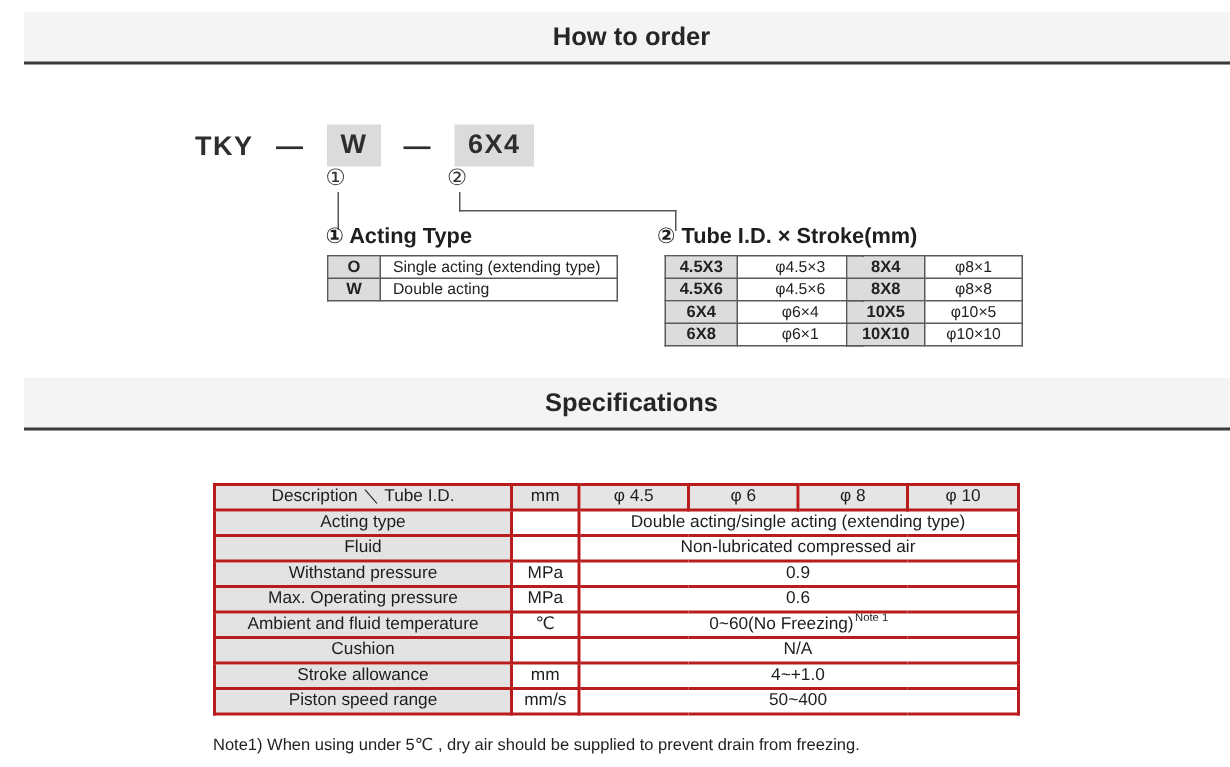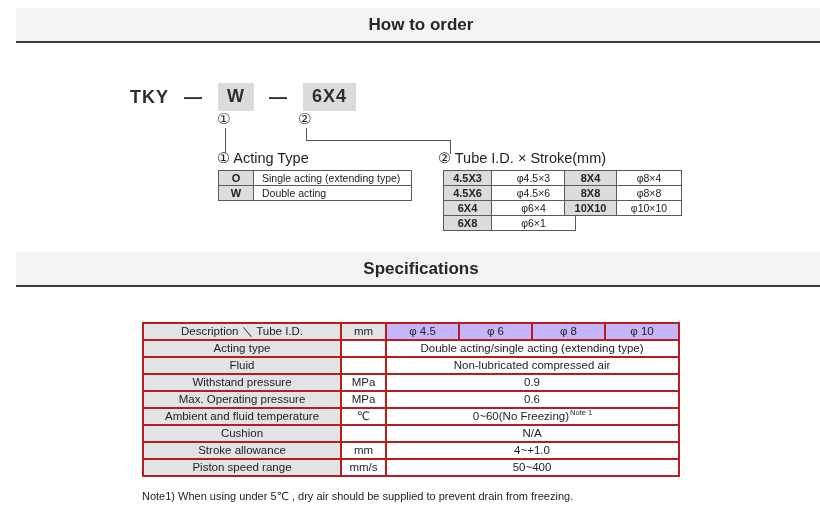--- a/index.html
+++ b/index.html
@@ -29,21 +29,21 @@
   #marker-1 { left:217px; }
   #marker-2 { left:298px; }
 
   .vline { position:absolute; width:0; border-left:1px solid #555; }
   .hline { position:absolute; height:0; border-top:1px solid #555; }
   #line-1  { left:225px; top:128px; height:25px; }
   #line-2a { left:306px; top:128px; height:13px; }
   #line-2b { left:306px; top:140px; width:145px; }
   #line-2c { left:450px; top:140px; height:14px; }
 
-  .sub-heading { position:absolute; top:150px; font-size:14.5px; font-weight:400; color:#1e1e1e; }
+  .sub-heading { position:absolute; top:150px; font-size:14.5px; font-weight:700; color:#1e1e1e; }
   #acting-heading { left:217px; }
   #tube-heading   { left:438px; }
 
   
   table { border-collapse:collapse; }
   .mini-table { position:absolute; top:170px; font-size:10.5px; color:#222; table-layout:fixed; }
   .mini-table td { border:1px solid #5a5a5a; height:15px; padding:0 3px; white-space:nowrap; overflow:hidden; }
   .mini-table td.code { background:#dcdcdc; text-align:center; font-weight:bold; font-size:11px; }
   #acting-table { left:218px; width:194px; }
   #acting-table td.code { width:35px; }
@@ -60,21 +60,21 @@
     font-size:11.5px; color:#1d1d1d;
     border-top:2px solid #333; border-bottom:2px solid #333;
   }
   #spec-table th, #spec-table td {
     border:2px solid #b91c1c; height:15px; line-height:15px;
     padding:0 3px; font-weight:normal; white-space:nowrap; overflow:hidden;
   }
   #spec-table .lbl  { background:#e3e3e3; text-align:center; }
   #spec-table .unit { text-align:center; }
   #spec-table thead .unit { background:#e3e3e3; }
-  #spec-table thead .col  { background:#c4b5fd; text-align:center; }
+  #spec-table thead .col  { background:#e5e5e5; text-align:center; }
   #spec-table .val { text-align:center; }
   #spec-table sup { font-size:7.5px; line-height:0; vertical-align:super; margin-left:1px; }
 
   #note { position:absolute; left:142px; top:490px; font-size:11px; color:#222; }
 </style>
 </head>
 <body>
 
 <div class="section-bar" id="bar-order">
   <span>How to order</span>
@@ -130,25 +130,29 @@
     <td class="code">6X8</td>
     <td class="cval">φ6×1</td>
   </tr>
 </tbody>
   </table>
 
 <table class="mini-table" id="tube-b">
   <tbody>
       <tr>
     <td class="code">8X4</td>
-    <td class="cval">φ8×4</td>
+    <td class="cval">φ8×1</td>
   </tr>
   <tr>
     <td class="code">8X8</td>
     <td class="cval">φ8×8</td>
+  </tr>
+  <tr>
+    <td class="code">10X5</td>
+    <td class="cval">φ10×5</td>
   </tr>
   <tr>
     <td class="code">10X10</td>
     <td class="cval">φ10×10</td>
   </tr>
 </tbody>
   </table>
 
 <div class="section-bar" id="bar-specs">
   <span>Specifications</span>

